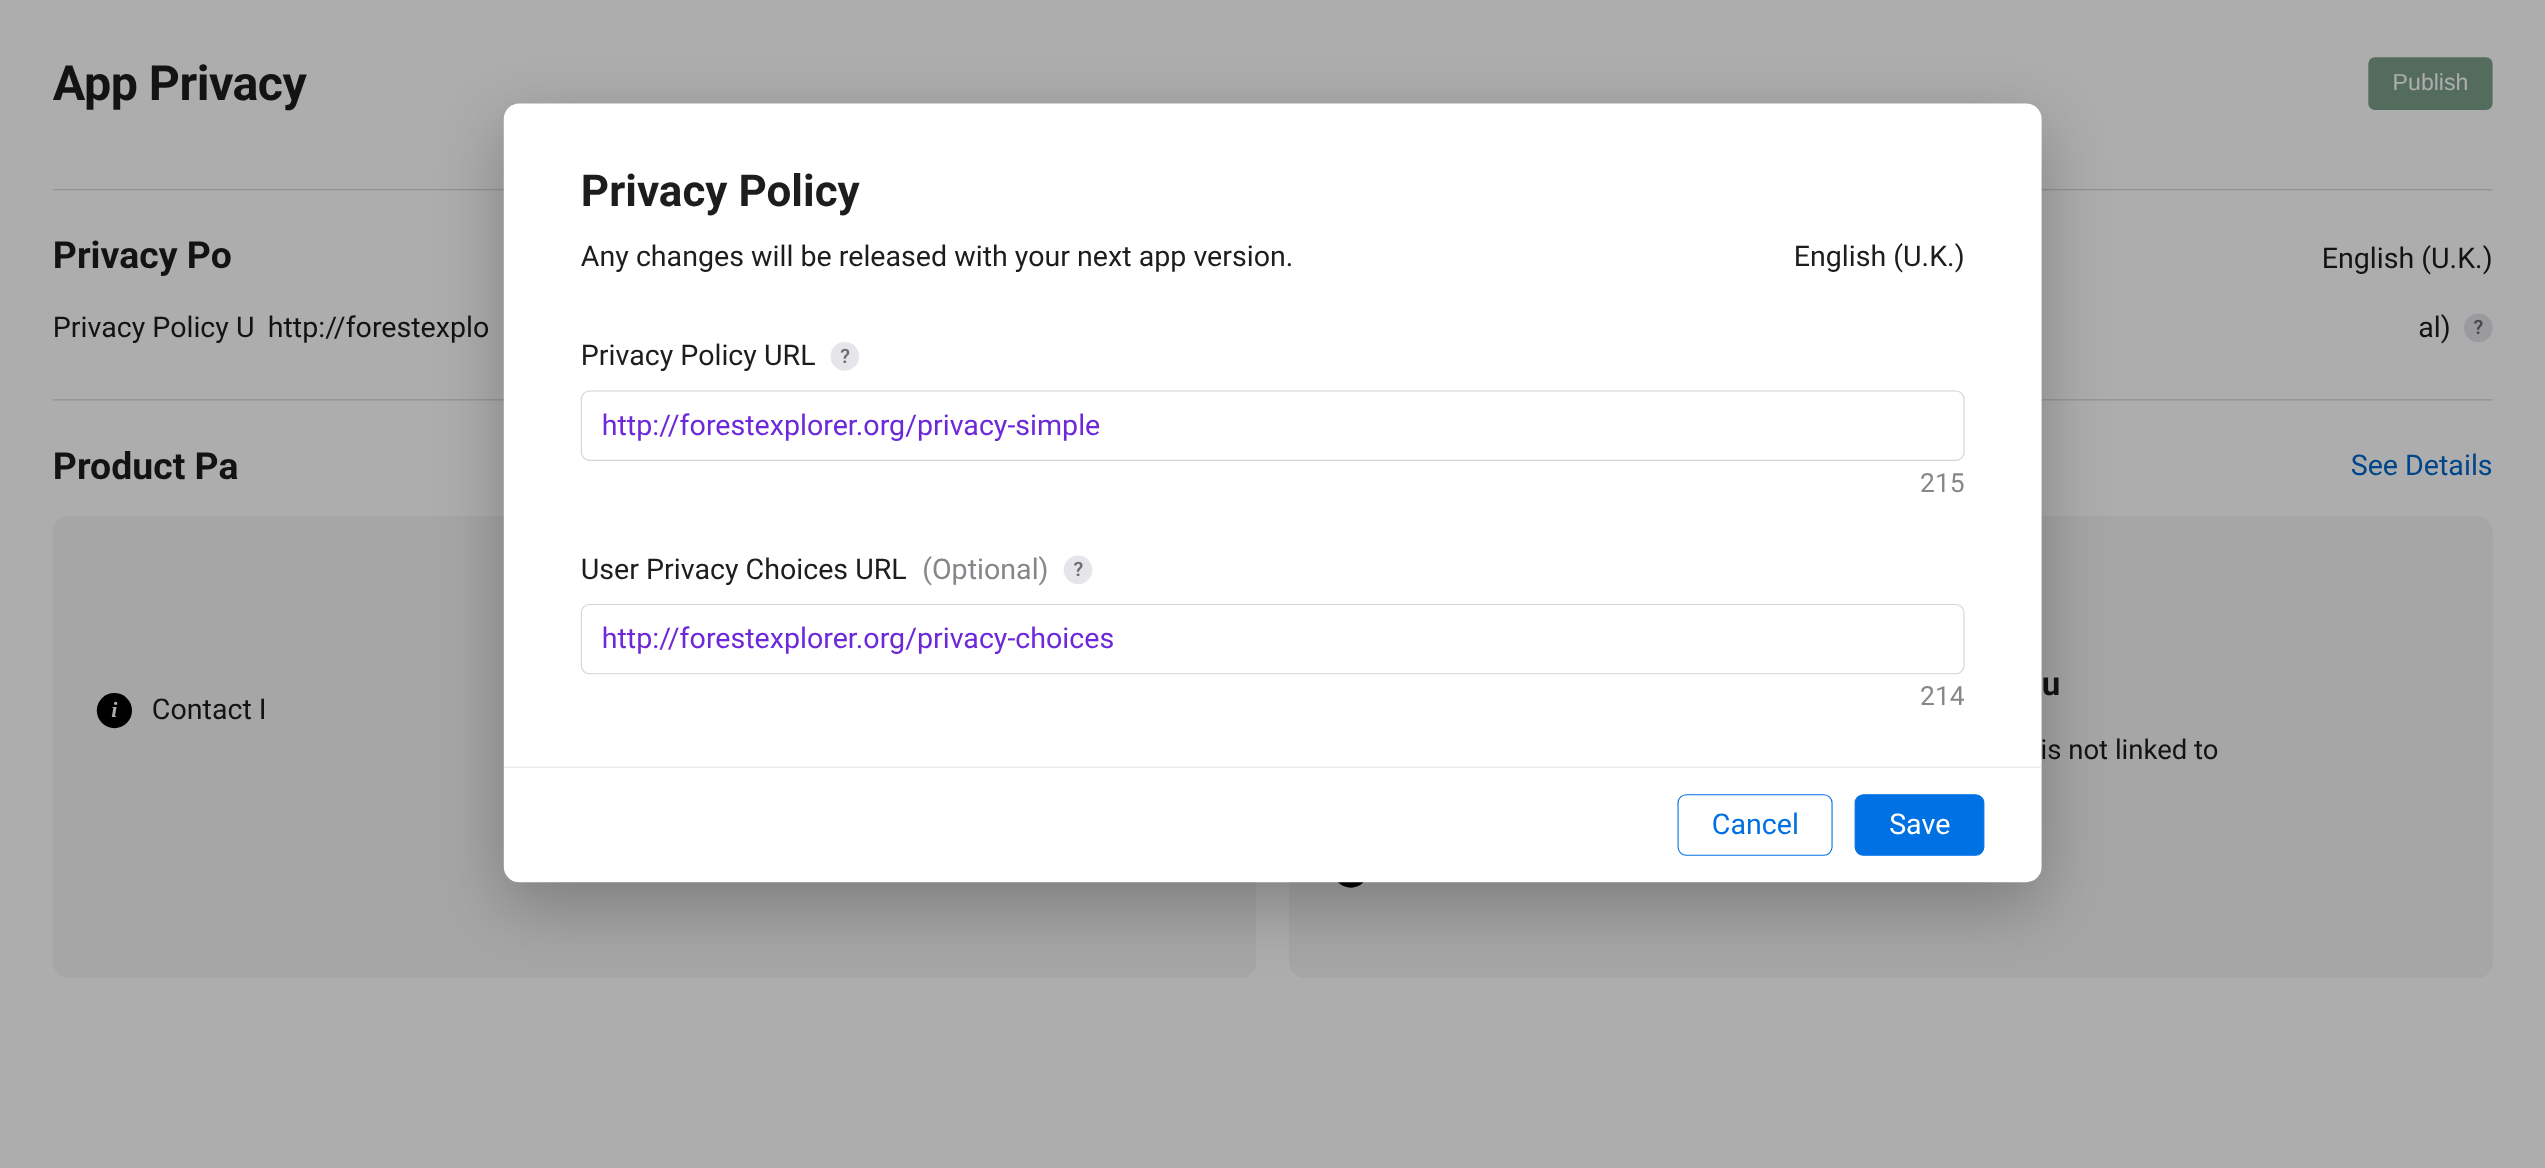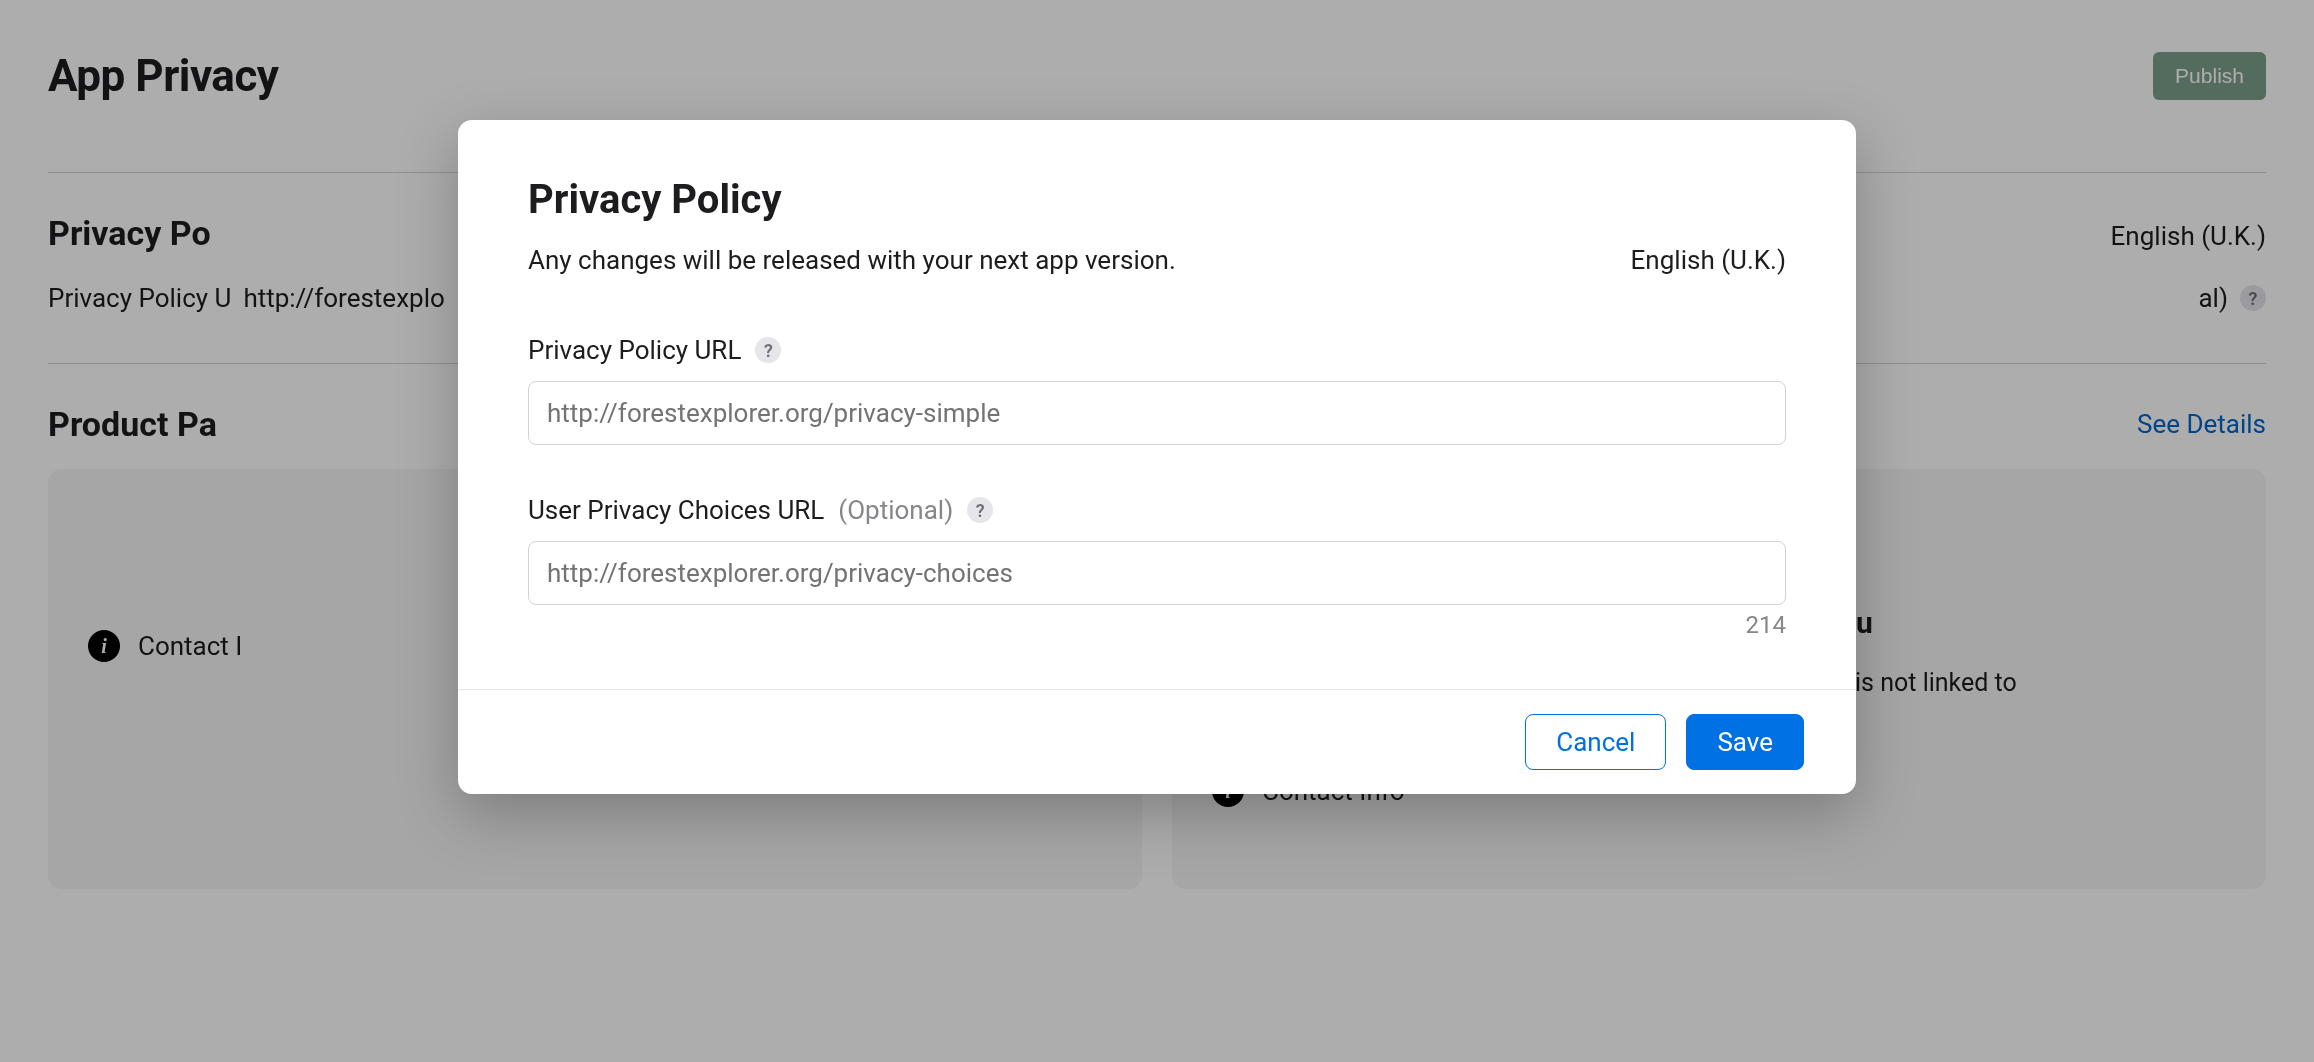--- a/index.html
+++ b/index.html
@@ -153,21 +153,21 @@
       inset: 0;
       background: rgba(0,0,0,0.32);
       display: flex;
       justify-content: center;
       align-items: flex-start;
     }
     .modal {
       background: #fff;
       width: 1398px;
       border-radius: 14px;
-      margin-top: 120px;
+      margin-top: 94px;
       box-shadow: 0 20px 60px rgba(0,0,0,0.25);
       display: flex;
       flex-direction: column;
       overflow: hidden;
     }
     .modal-body {
       padding: 56px 70px 50px 70px;
     }
     .modal-header-row {
       display: flex;
@@ -192,21 +192,21 @@
     .modal-field + .modal-field { margin-top: 50px; }
     .modal-label-row { display: flex; align-items: center; gap: 14px; margin-bottom: 16px; }
     .modal-label { font-size: 26px; color: #1d1d1f; }
     .optional { color: #86868b; font-size: 26px; }
     .text-input {
       width: 100%;
       font-size: 26px;
       padding: 16px 18px;
       border: 1px solid #d2d2d7;
       border-radius: 8px;
-      color: #737373;
+      color: #6d28d9;
       outline: none;
       font-family: inherit;
     }
     .char-count {
       text-align: right;
       font-size: 24px;
       color: #86868b;
       margin-top: 6px;
     }
     .modal-footer {
@@ -312,20 +312,21 @@
         </div>
         <div class="modal-lang">English (U.K.)</div>
       </div>
 
       <div class="modal-field">
         <div class="modal-label-row">
           <span class="modal-label">Privacy Policy URL</span>
           <span class="help-icon">?</span>
         </div>
         <input type="text" class="text-input" value="http://forestexplorer.org/privacy-simple" style="">
+        <div class="char-count">215</div>
       </div>
 
       <div class="modal-field">
         <div class="modal-label-row">
           <span class="modal-label">User Privacy Choices URL</span>
           <span class="optional">(Optional)</span>
           <span class="help-icon">?</span>
         </div>
         <input type="text" class="text-input" value="http://forestexplorer.org/privacy-choices" style="">
         <div class="char-count">214</div>

